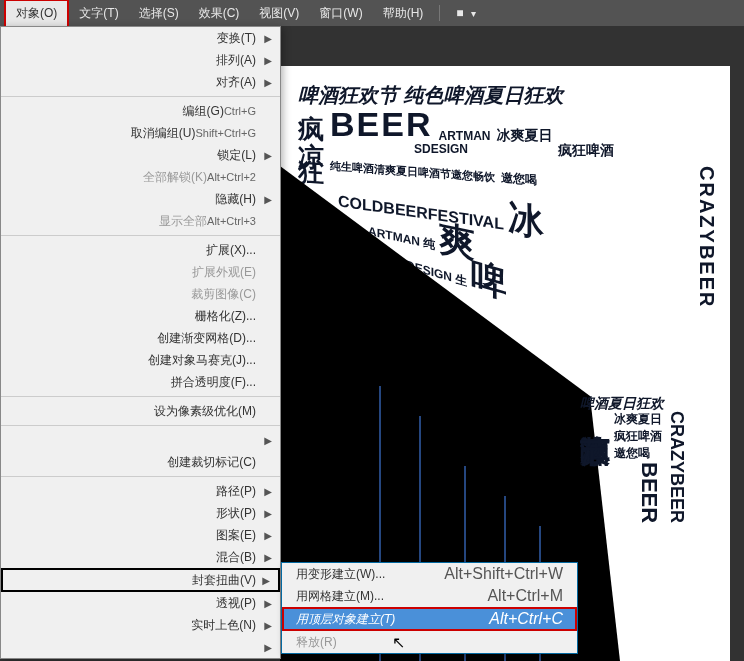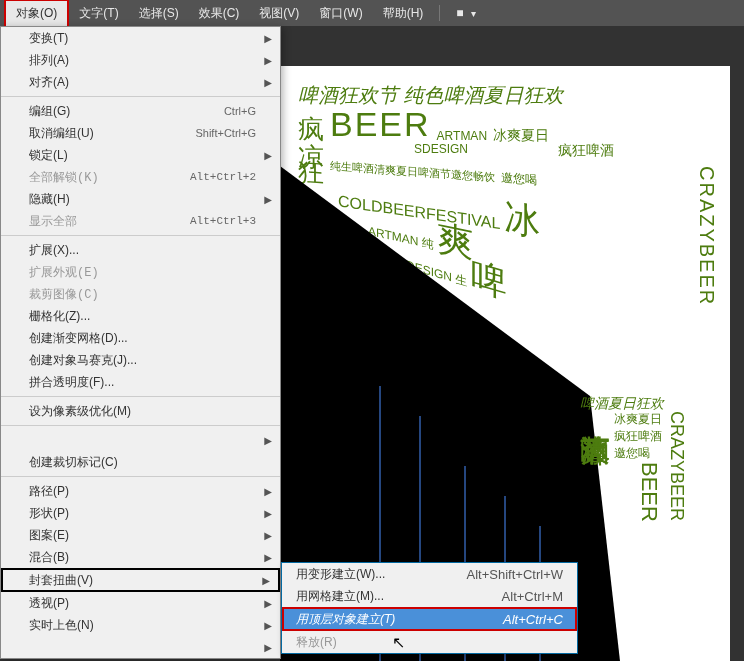--- a/index.html
+++ b/index.html
@@ -4,35 +4,35 @@
 <style>
 * { margin: 0; padding: 0; box-sizing: border-box; }
 body { width: 744px; height: 661px; font-family: "Microsoft YaHei", sans-serif; font-size: 12px; background: #333333; overflow: hidden; }
 .menubar { height: 26px; background: #535353; display: flex; align-items: center; padding: 0 4px; color: #e8e8e8; }
 .menubar .menu-item { padding: 4px 10px; cursor: pointer; }
 .menubar .menu-item.active { background: #e8e8e8; color: #333; border: 2px solid #cc0000; z-index: 10; }
 .menubar .divider { width: 1px; height: 16px; background: #777; margin: 0 6px; }
 .menubar .dropdown-icon { margin-left: 4px; font-size: 10px; }
 .canvas-area { position: absolute; top: 26px; left: 0; right: 0; bottom: 0; background: #323232; }
 .artboard { position: absolute; left: 280px; top: 40px; width: 450px; height: 595px; background: #ffffff; }
-.graphic { position: absolute; overflow: hidden; color: #4d7c0f; font-weight: normal; }
+.graphic { position: absolute; overflow: hidden; color: #0f172a; font-weight: bold; }
 .text-line { white-space: nowrap; line-height: 1.1; }
 .dropdown { position: absolute; left: 0; top: 26px; width: 281px; background: #f0f0f0; border: 1px solid #888; box-shadow: 2px 2px 8px rgba(0,0,0,0.3); z-index: 100; }
-.menu-row { display: flex; align-items: center; height: 22px; padding: 0 24px 0 28px; color: #333; cursor: pointer; position: relative; }
-.menu-row.disabled { color: #999; font-family: Liberation Mono, monospace; }
+.menu-row { display: flex; align-items: center; height: 22px; padding: 0 24px 0 28px; color: #333; cursor: pointer; position: relative; text-align: right; }
+.menu-row.disabled { color: #999; }
 .menu-row .label { flex: 1; }
 .menu-row .shortcut { color: #666; font-size: 11px; }
 .menu-row .arrow { position: absolute; right: 8px; font-size: 10px; color: #555; }
 .menu-row.highlight { border: 2px solid #000000; height: 24px; padding: 0 22px 0 26px; }
 .menu-sep { height: 1px; background: #ccc; margin: 3px 0; }
 .submenu { position: absolute; left: 281px; top: 562px; width: 297px; background: #f0f0f0; border: 1px solid #0369a1; box-shadow: 2px 2px 6px rgba(0,0,0,0.3); z-index: 101; }
 .sub-row { display: flex; align-items: center; height: 22px; padding: 0 14px; color: #333; cursor: pointer; }
 .sub-row.disabled { color: #999; }
 .sub-row .label { flex: 1; }
-.sub-row .shortcut { color: #555; font-size: 13px; }
+.sub-row .shortcut { color: #555; font-size: 16px; }
 .sub-row.highlight { background: #4a90d9; color: #fff; border: 2px solid #cc0000; height: 24px; padding: 0 12px; font-style: italic; }
 .sub-row.highlight .shortcut { color: #fff; }
 .cursor-arrow { position: absolute; left: 392px; top: 633px; z-index: 200; font-size: 16px; color: #000; }
 </style>
 </head>
 <body>
 
 <div class="menubar">
   <div class="menu-item active">对象(O)</div>
   <div class="menu-item">文字(T)</div>

